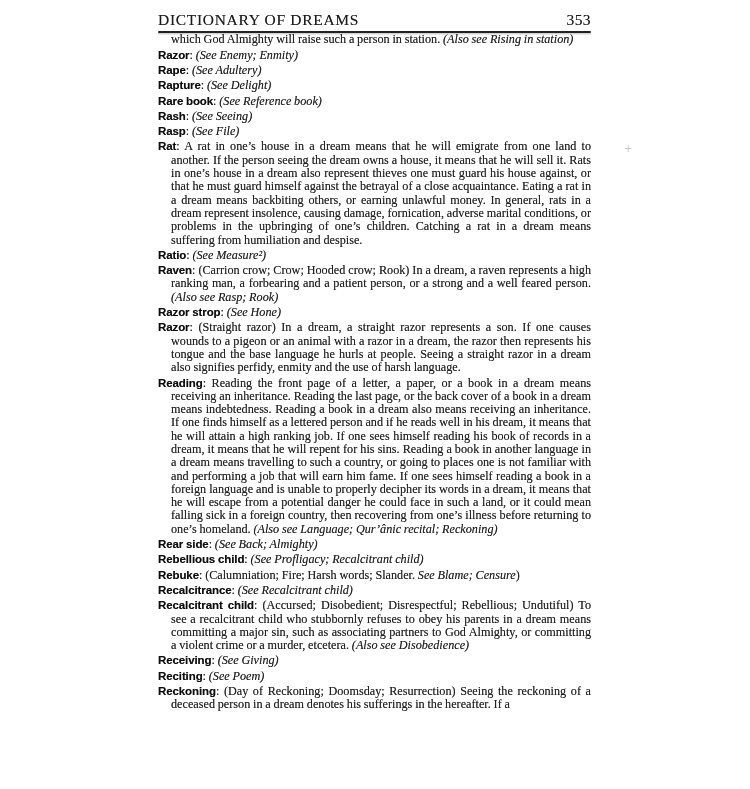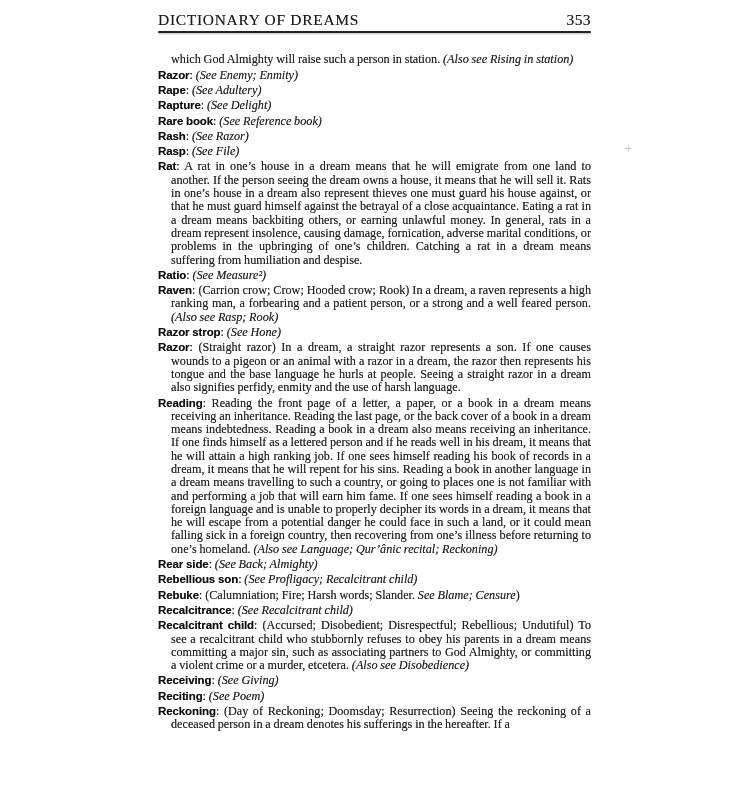--- a/index.html
+++ b/index.html
@@ -14,21 +14,21 @@
     display:flex;justify-content:space-between;align-items:baseline;
     font-size:15.5px;letter-spacing:0.7px;color:#1b1b1b;
     text-shadow:0 0 0.35px rgba(20,20,20,0.5);
   }
   .head-page{letter-spacing:0.4px;}
   .rule{
     height:2.4px;background:var(--rule,#232323);margin-top:2px;border-radius:1px;
     box-shadow:0 1.5px 0 rgba(125,125,125,0.35);
   }
   .entries{
-    margin-top:20px;
+    margin-top:0;
     font-size:12.2px;line-height:13.3px;
     text-align:justify;
     word-spacing:-0.25px;
     text-shadow:0 0 0.35px rgba(30,30,30,0.55);
   }
   .entry{padding-left:13px;text-indent:-13px;margin-top:2px;}
   .entry.cont{text-indent:0;margin-top:0;}
   .entry:first-child{margin-top:0;}
   .term{
     font-family:"Liberation Sans",sans-serif;font-weight:700;
@@ -51,30 +51,30 @@
       <span class="head-title">DICTIONARY OF DREAMS</span>
       <span class="head-page">353</span>
     </div>
     <div class="rule"></div>
     <div class="entries">
         <div class="entry cont"><span class="seg roman">which God Almighty will raise such a person in station. </span><span class="seg italic">(Also see Rising in station)</span></div>
         <div class="entry"><span class="term">Razor</span><span class="colon">: </span><span class="seg italic">(See Enemy; Enmity)</span></div>
         <div class="entry"><span class="term">Rape</span><span class="colon">: </span><span class="seg italic">(See Adultery)</span></div>
         <div class="entry"><span class="term">Rapture</span><span class="colon">: </span><span class="seg italic">(See Delight)</span></div>
         <div class="entry"><span class="term">Rare book</span><span class="colon">: </span><span class="seg italic">(See Reference book)</span></div>
-        <div class="entry"><span class="term">Rash</span><span class="colon">: </span><span class="seg italic">(See Razor)</span></div>
+        <div class="entry"><span class="term">Rash</span><span class="colon">: </span><span class="seg italic">(See Seeing)</span></div>
         <div class="entry"><span class="term">Rasp</span><span class="colon">: </span><span class="seg italic">(See File)</span></div>
         <div class="entry"><span class="term">Rat</span><span class="colon">: </span><span class="seg roman">A rat in one’s house in a dream means that he will emigrate from one land to another. If the person seeing the dream owns a house, it means that he will sell it. Rats in one’s house in a dream also represent thieves one must guard his house against, or that he must guard himself against the betrayal of a close acquaintance. Eating a rat in a dream means backbiting others, or earning unlawful money. In general, rats in a dream represent insolence, causing damage, fornication, adverse marital conditions, or problems in the upbringing of one’s children. Catching a rat in a dream means suffering from humiliation and despise.</span></div>
         <div class="entry"><span class="term">Ratio</span><span class="colon">: </span><span class="seg italic">(See Measure²)</span></div>
         <div class="entry"><span class="term">Raven</span><span class="colon">: </span><span class="seg roman">(Carrion crow; Crow; Hooded crow; Rook) In a dream, a raven represents a high ranking man, a forbearing and a patient person, or a strong and a well feared person. </span><span class="seg italic">(Also see Rasp; Rook)</span></div>
         <div class="entry"><span class="term">Razor strop</span><span class="colon">: </span><span class="seg italic">(See Hone)</span></div>
         <div class="entry"><span class="term">Razor</span><span class="colon">: </span><span class="seg roman">(Straight razor) In a dream, a straight razor represents a son. If one causes wounds to a pigeon or an animal with a razor in a dream, the razor then represents his tongue and the base language he hurls at people. Seeing a straight razor in a dream also signifies perfidy, enmity and the use of harsh language.</span></div>
         <div class="entry"><span class="term">Reading</span><span class="colon">: </span><span class="seg roman">Reading the front page of a letter, a paper, or a book in a dream means receiving an inheritance. Reading the last page, or the back cover of a book in a dream means indebtedness. Reading a book in a dream also means receiving an inheritance. If one finds himself as a lettered person and if he reads well in his dream, it means that he will attain a high ranking job. If one sees himself reading his book of records in a dream, it means that he will repent for his sins. Reading a book in another language in a dream means travelling to such a country, or going to places one is not familiar with and performing a job that will earn him fame. If one sees himself reading a book in a foreign language and is unable to properly decipher its words in a dream, it means that he will escape from a potential danger he could face in such a land, or it could mean falling sick in a foreign country, then recovering from one’s illness before returning to one’s homeland. </span><span class="seg italic">(Also see Language; Qur’ânic recital; Reckoning)</span></div>
         <div class="entry"><span class="term">Rear side</span><span class="colon">: </span><span class="seg italic">(See Back; Almighty)</span></div>
-        <div class="entry"><span class="term">Rebellious son</span><span class="colon">: </span><span class="seg italic">(See Profligacy; Recalcitrant child)</span></div>
+        <div class="entry"><span class="term">Rebellious child</span><span class="colon">: </span><span class="seg italic">(See Profligacy; Recalcitrant child)</span></div>
         <div class="entry"><span class="term">Rebuke</span><span class="colon">: </span><span class="seg roman">(Calumniation; Fire; Harsh words; Slander. </span><span class="seg italic">See Blame; Censure</span><span class="seg roman">)</span></div>
         <div class="entry"><span class="term">Recalcitrance</span><span class="colon">: </span><span class="seg italic">(See Recalcitrant child)</span></div>
         <div class="entry"><span class="term">Recalcitrant child</span><span class="colon">: </span><span class="seg roman">(Accursed; Disobedient; Disrespectful; Rebellious; Undutiful) To see a recalcitrant child who stubbornly refuses to obey his parents in a dream means committing a major sin, such as associating partners to God Almighty, or committing a violent crime or a murder, etcetera. </span><span class="seg italic">(Also see Disobedience)</span></div>
         <div class="entry"><span class="term">Receiving</span><span class="colon">: </span><span class="seg italic">(See Giving)</span></div>
         <div class="entry"><span class="term">Reciting</span><span class="colon">: </span><span class="seg italic">(See Poem)</span></div>
         <div class="entry"><span class="term">Reckoning</span><span class="colon">: </span><span class="seg roman">(Day of Reckoning; Doomsday; Resurrection) Seeing the reckoning of a deceased person in a dream denotes his sufferings in the hereafter. If a</span></div>
       </div>
   </div>
   <div class="scan-mark">+</div>
 </div>

